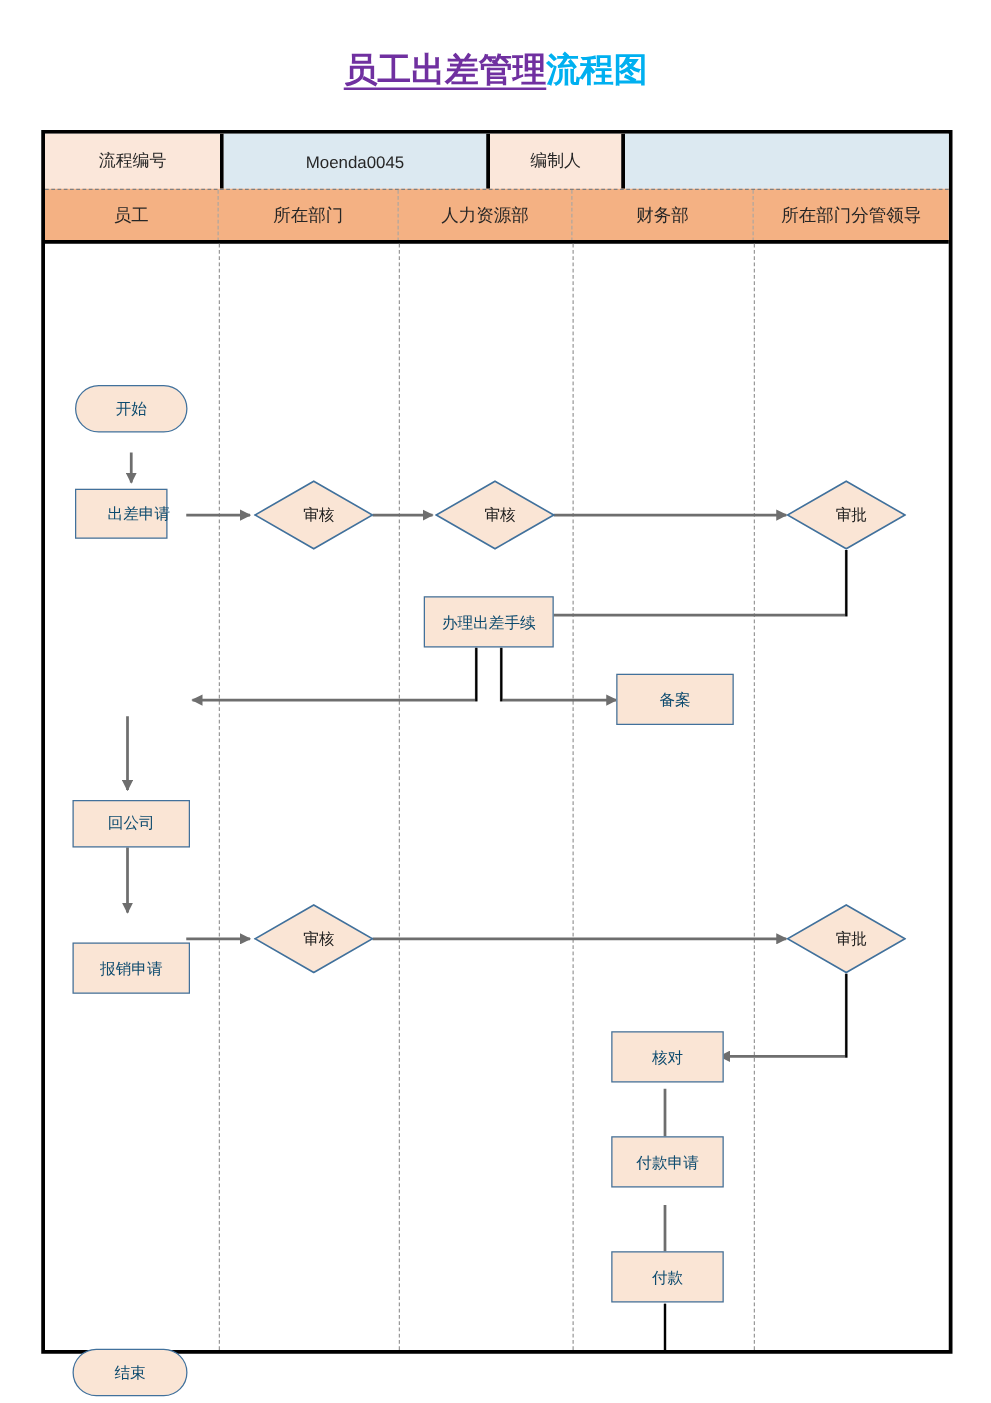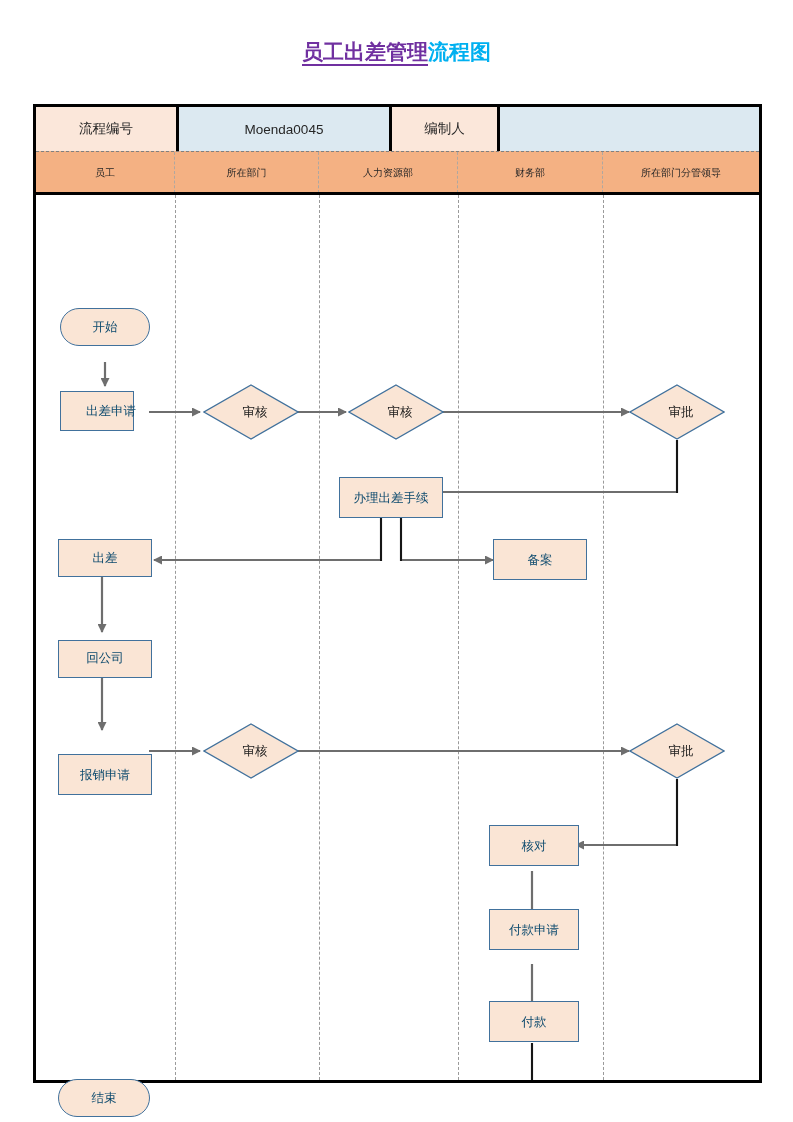--- a/index.html
+++ b/index.html
@@ -21,21 +21,21 @@
     height: 1122px;
   }
 
   
   #title {
     position: absolute;
     left: 0;
     top: 38px;
     width: 793px;
     text-align: center;
-    font-size: 21px;
+    font-size: 27px;
     font-weight: bold;
     letter-spacing: 0px;
     white-space: nowrap;
   }
   #title .t-main {
     color: #7030A0;
     text-decoration: underline;
     text-underline-offset: 5px;
     text-decoration-thickness: 2px;
   }
@@ -89,21 +89,21 @@
     border-top: 1px dashed #808080;
     box-sizing: border-box;
     display: flex;
   }
   .lane-cell {
     height: 41px;
     box-sizing: border-box;
     display: flex;
     align-items: center;
     justify-content: center;
-    font-size: 10px;
+    font-size: 14px;
     color: #262626;
     border-right: 1px dashed #b0a79f;
   }
   .lane-cell:last-child { border-right: none; }
 
   #lane-row-bottom {
     position: absolute;
     left: 0;
     top: 85px;
     width: 723px;
@@ -283,23 +283,20 @@
       </div>
 
       <div class="node" style="left:457px; top:344px; width:94px;  height:41px;">
         <span>备案</span>
       </div>
 
       <div class="node" style="left:303px; top:282px; width:104px; height:41px;">
         <span>办理出差手续</span>
       </div>
 
-      <div class="node" style="left:22px;  top:344px; width:94px;  height:38px;">
-        <span>出差</span>
-      </div>
 
       <div class="node" style="left:22px;  top:445px; width:94px;  height:38px;font-family:Liberation Serif, serif;">
         <span>回公司</span>
       </div>
 
       <div class="node" style="left:22px;  top:559px; width:94px;  height:41px;">
         <span>报销申请</span>
       </div>
 
       <div class="diamond-wrap" style="left:167px; top:528px; width:96px; height:56px;">

